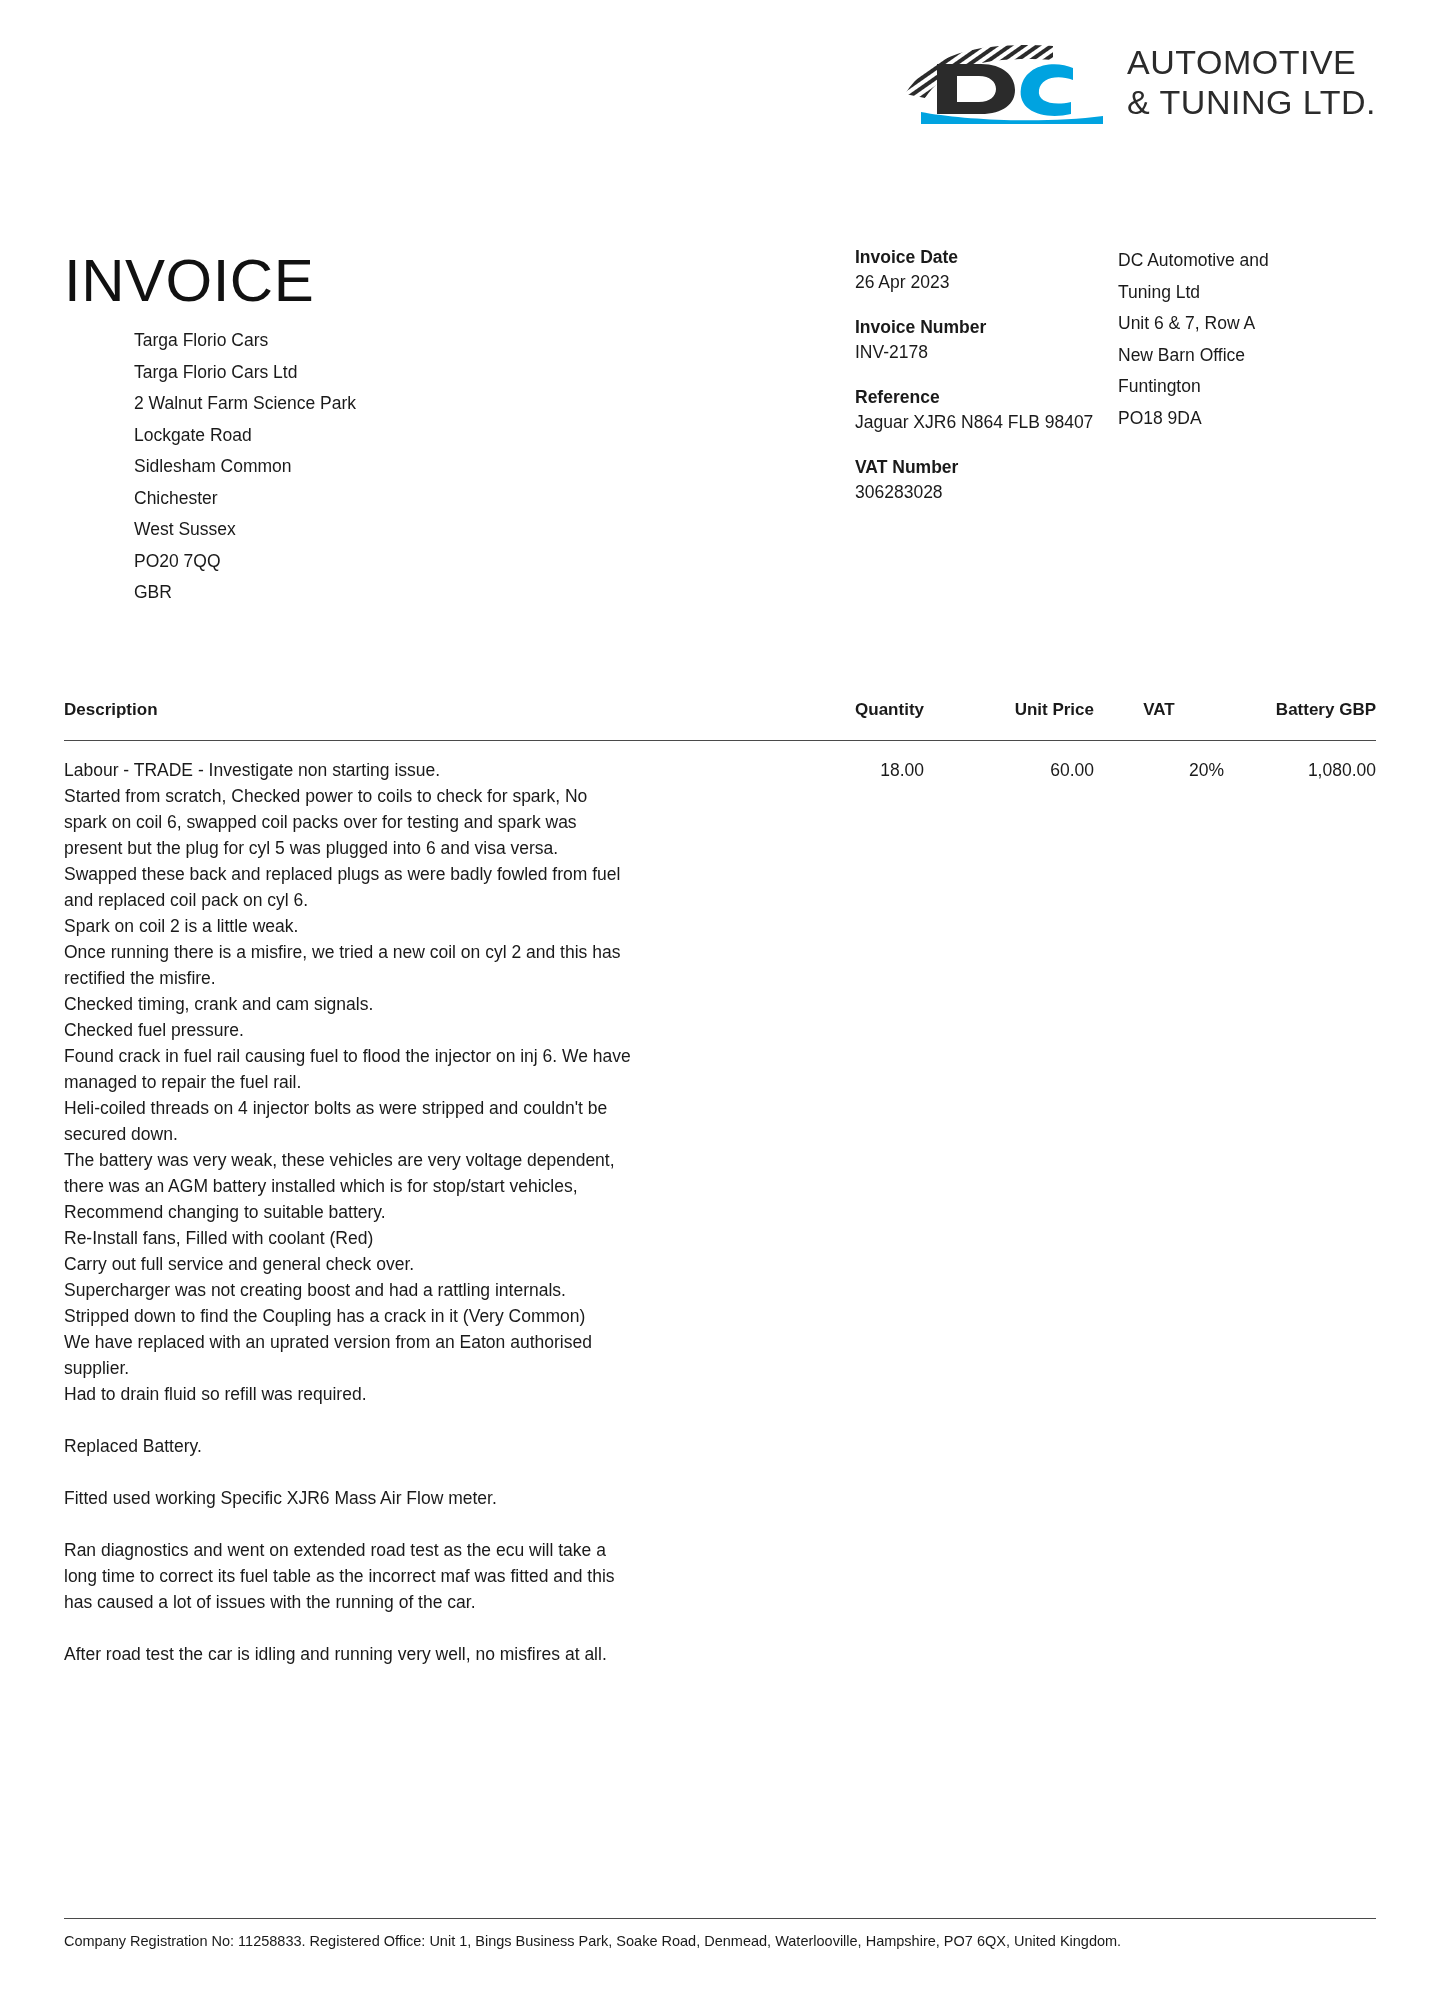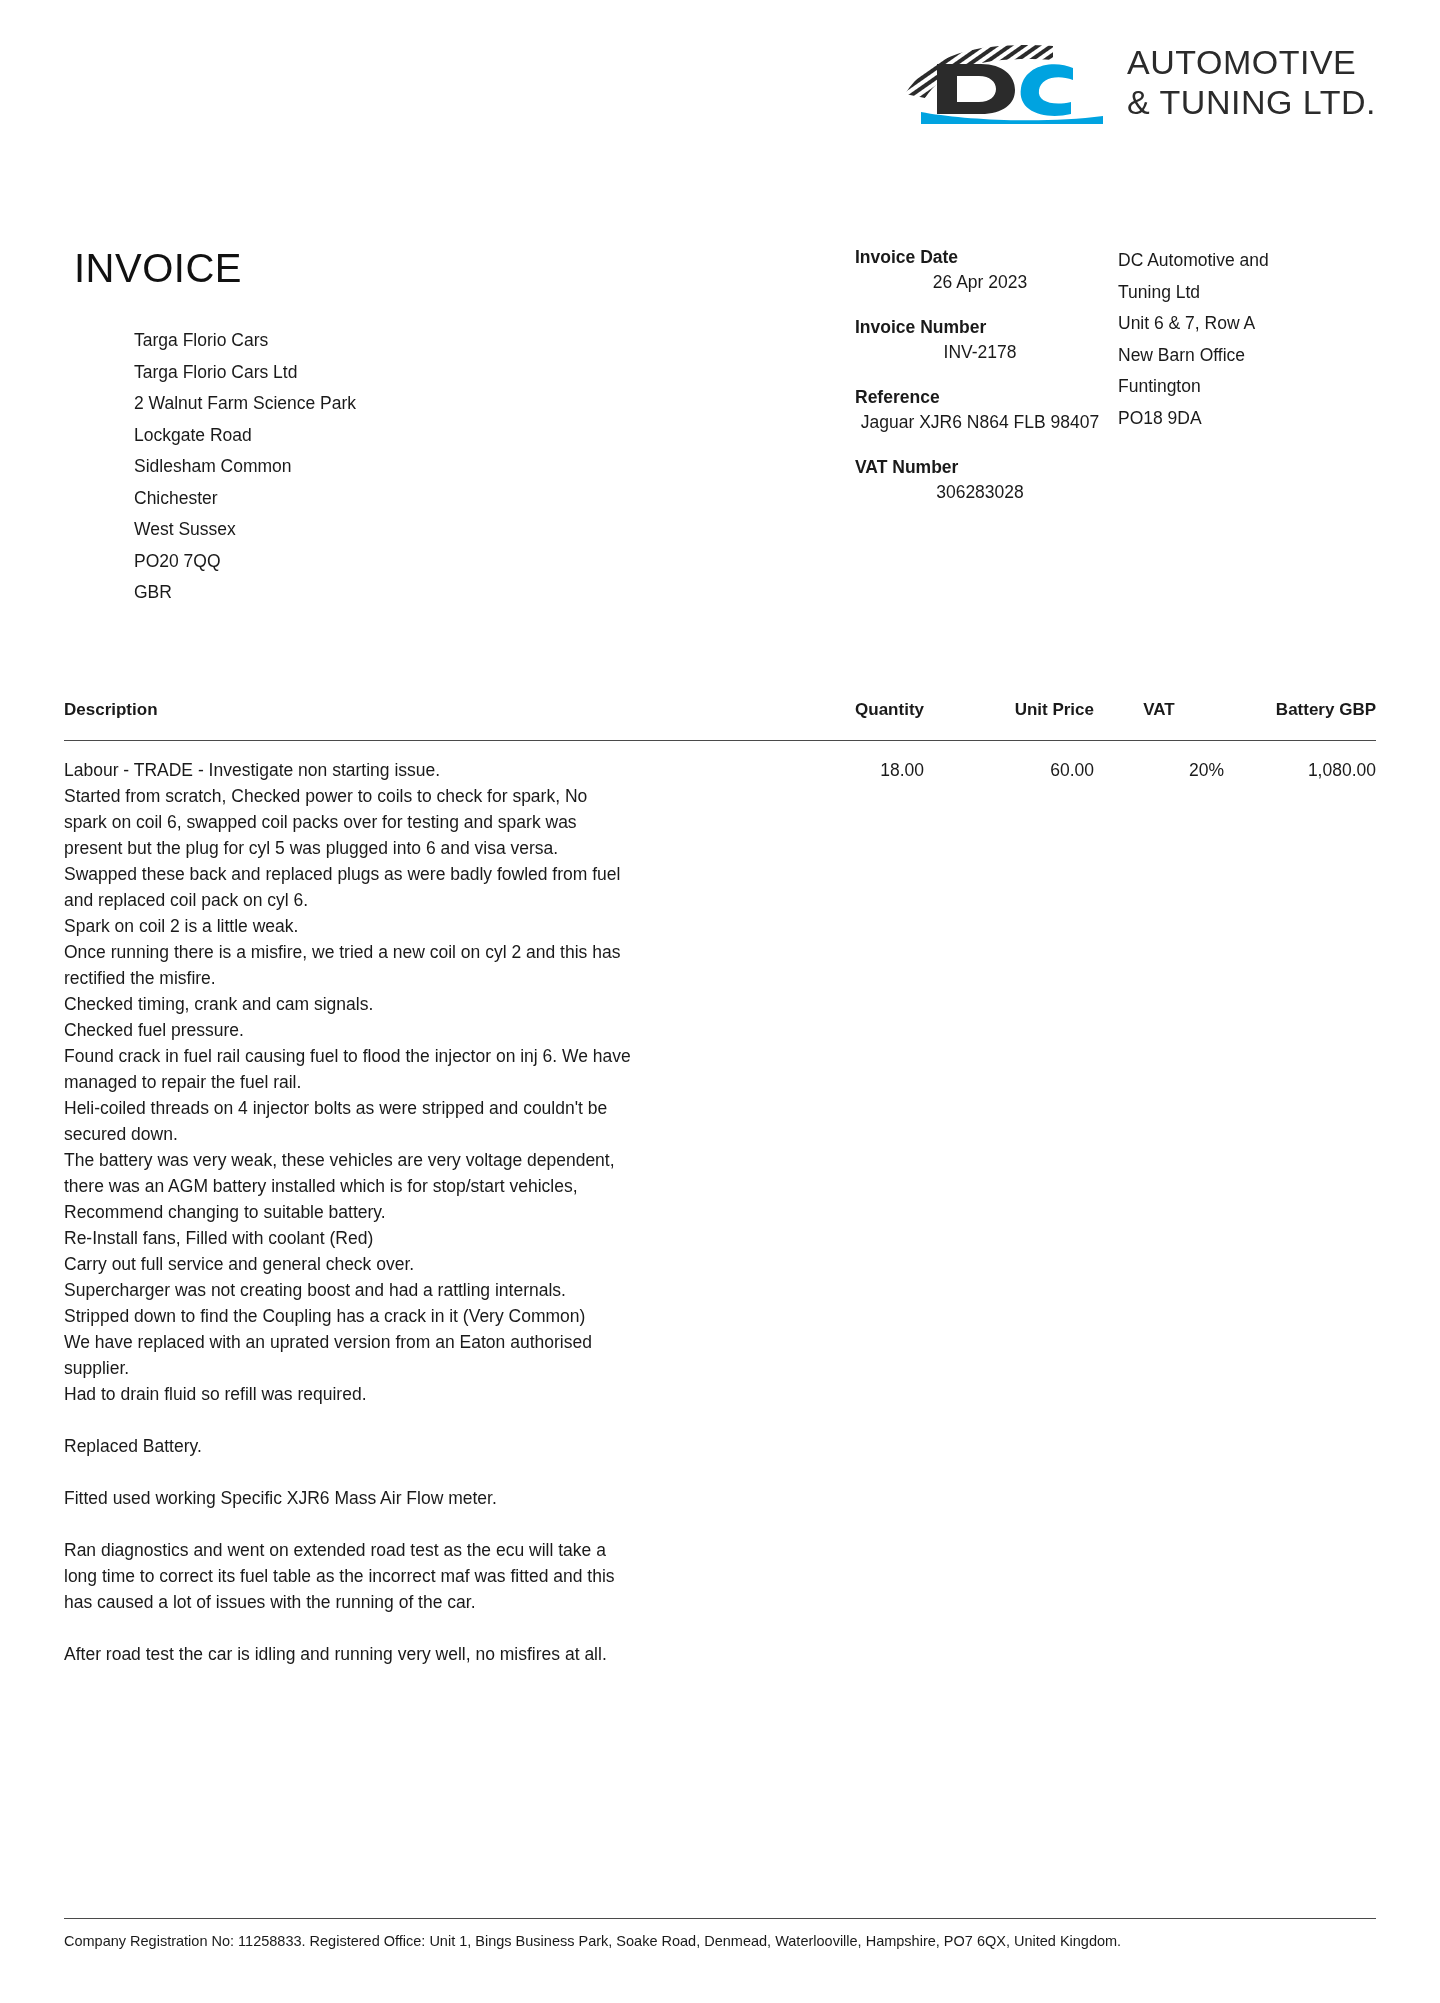--- a/index.html
+++ b/index.html
@@ -42,23 +42,23 @@
     line-height: 40px;
     color: #2b2b2b;
     letter-spacing: 0.5px;
     white-space: nowrap;
   }
   .logo-text .l2 { display: block; }
 
   
   .invoice-title {
     position: absolute;
-    left: 74px;
+    left: 64px;
     top: 246px;
-    font-size: 40px;
+    font-size: 60px;
     font-weight: normal;
     letter-spacing: 0.5px;
     color: #111;
   }
 
   
   .customer {
     position: absolute;
     left: 134px;
     top: 325px;
@@ -72,21 +72,21 @@
     position: absolute;
     left: 855px;
     top: 245px;
     width: 250px;
     font-size: 17.5px;
     line-height: 25px;
     color: #1a1a1a;
   }
   .meta .group { margin-bottom: 20px; }
   .meta .label { font-weight: bold; }
-  .meta .value { font-weight: normal; text-align: center; }
+  .meta .value { font-weight: normal; }
 
   
   .supplier {
     position: absolute;
     left: 1118px;
     top: 245px;
     width: 260px;
     font-size: 17.5px;
     line-height: 31.5px;
     color: #1a1a1a;

